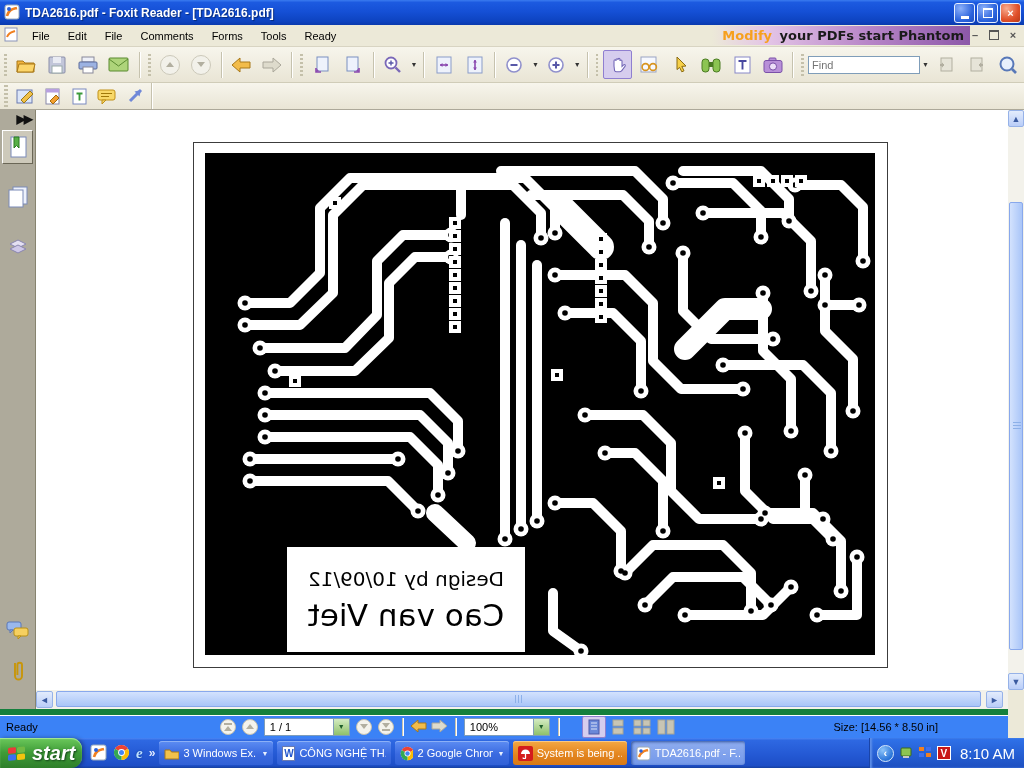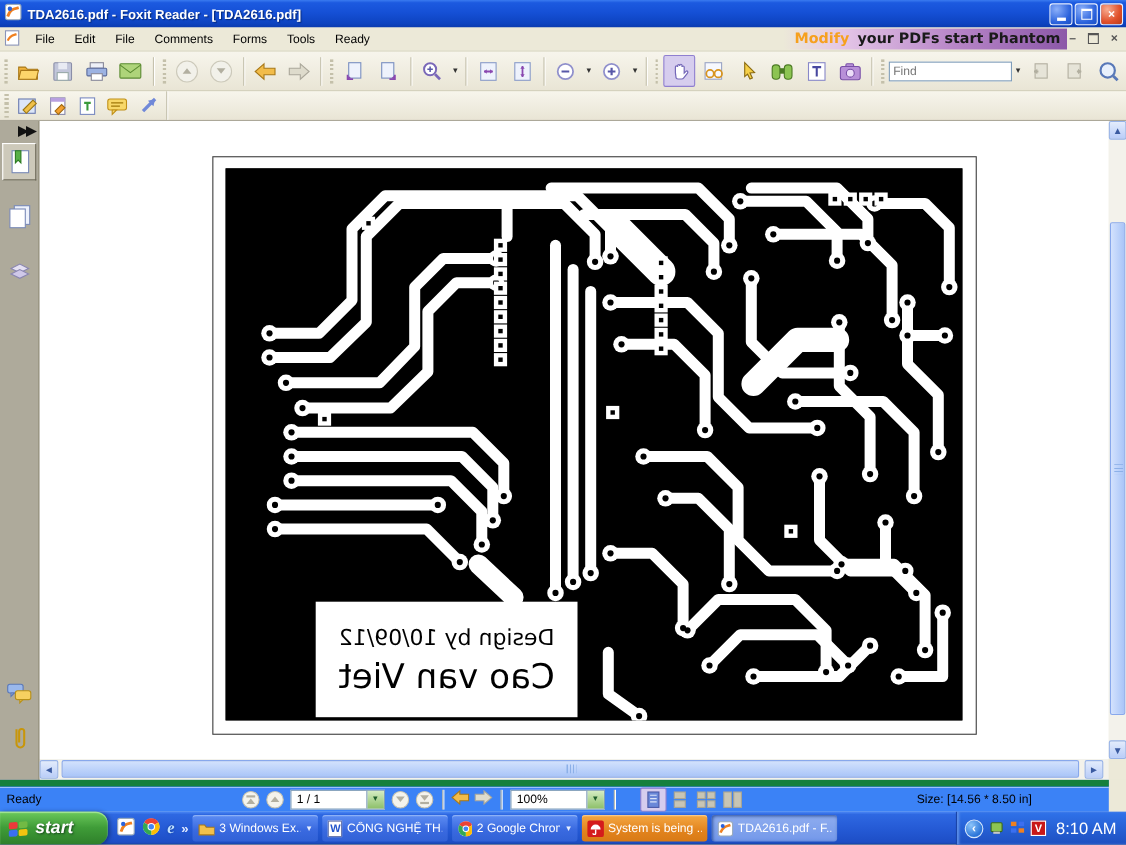--- a/index.html
+++ b/index.html
@@ -96,25 +96,25 @@
     color:#1d5c2a;font-size:7px;}
   .ssep{width:1px;height:18px;background:#c6c2ae;margin:0 5px;box-shadow:1px 0 0 #fff;}
   .lay-btn{width:22px;height:20px;display:flex;align-items:center;justify-content:center;border:1px solid transparent;border-radius:2px;}
   .lay-btn.sel{background:#d6cdee;border:1px solid #8f7fd0;}
   .size-label{margin-left:auto;padding-right:64px;}
 
   
   .taskbar{position:absolute;left:0;top:738px;width:1024px;height:30px;
     background:linear-gradient(180deg,#4a86f4 0%,#2e68e2 8%,#2459d4 55%,#1d4ec6 92%,#16409f 100%);
     display:flex;align-items:center;}
-  .start{height:30px;width:98px;border-radius:0 11px 11px 0;flex:0 0 auto;
+  .start{height:30px;width:82px;border-radius:0 11px 11px 0;flex:0 0 auto;
     background:linear-gradient(180deg,#6cc95c 0%,#3f9c38 48%,#2e7f2a 100%);
     box-shadow:inset 0 1px 1px #a8e898,2px 0 4px rgba(0,0,0,.35);
     display:flex;align-items:center;gap:6px;padding-left:7px;box-sizing:border-box;
-    color:#fff;font-style:italic;font-weight:bold;font-size:16px;text-shadow:1px 1px 2px #14441a;}
+    color:#fff;font-style:italic;font-weight:bold;font-size:20px;text-shadow:1px 1px 2px #14441a;}
   .ql{display:flex;align-items:center;gap:6px;margin-left:8px;flex:0 0 auto;}
   .ql-chev{color:#dfe8ff;font-weight:bold;font-size:12px;}
   .task-btn{height:24px;width:114px;margin-left:4px;border-radius:3px;flex:0 0 auto;
     background:linear-gradient(180deg,#5d8df3,#3a6ae0 55%,#3161d6);box-shadow:inset 0 1px 0 #8cb0f6;
     display:flex;align-items:center;gap:4px;padding:0 5px;box-sizing:border-box;
     color:#fff;white-space:nowrap;overflow:hidden;}
   .task-btn .lbl{overflow:hidden;text-overflow:clip;}
   .task-btn.orange{background:linear-gradient(180deg,#f4a844,#e2831d 60%,#d87a16);box-shadow:inset 0 1px 0 #f8c884;}
   .task-btn.active{background:linear-gradient(180deg,#8fadef,#7398ea);box-shadow:inset 1px 1px 3px #32549c;}
   .tb-caret{margin-left:auto;font-size:7px;color:#e8f0ff;}

